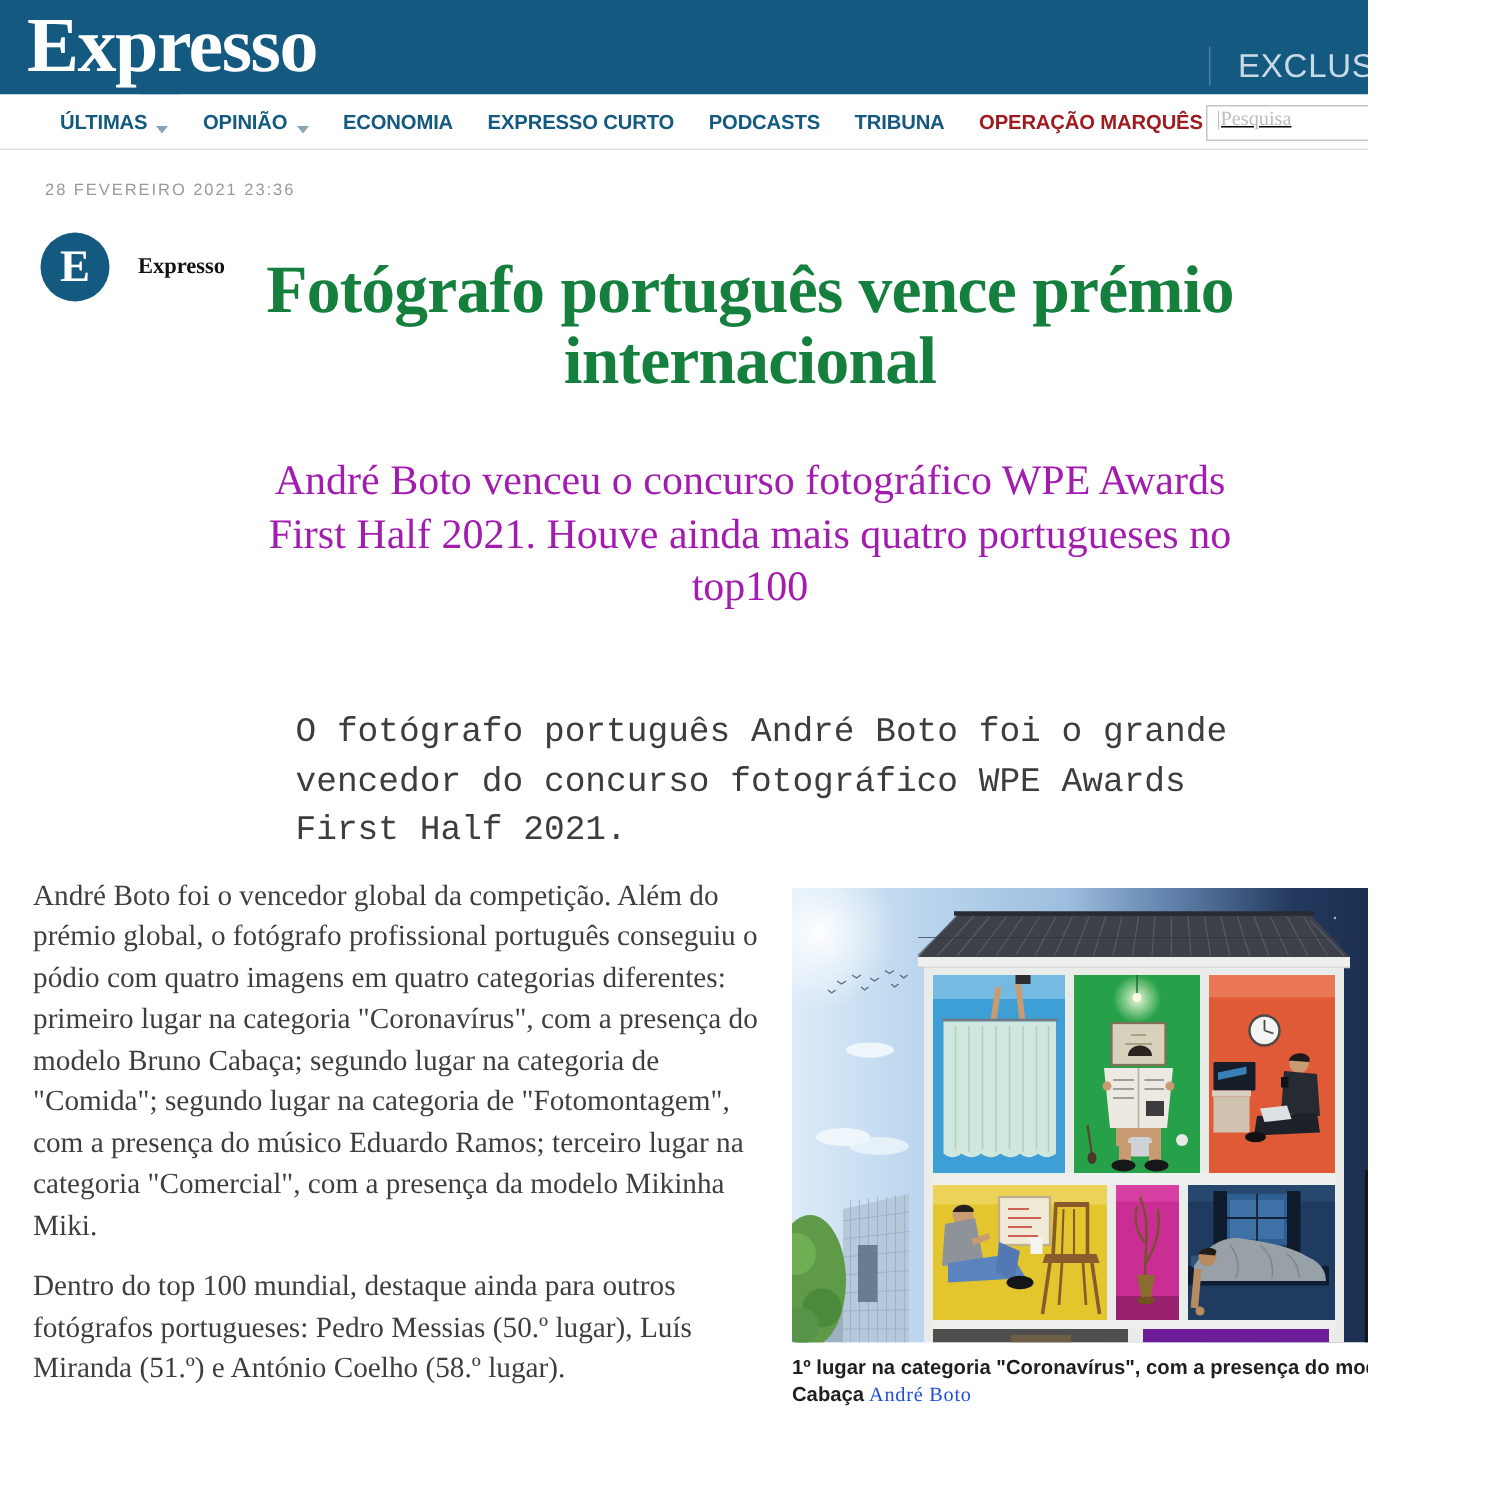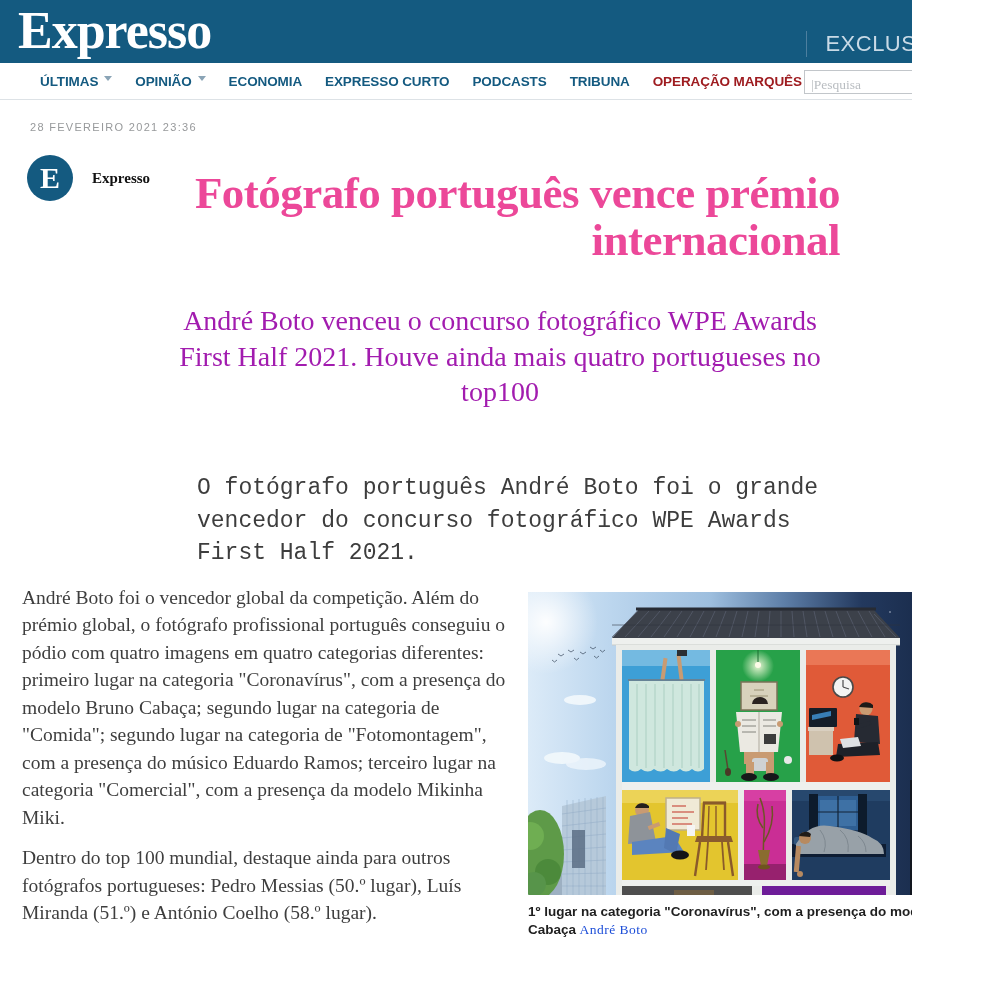--- a/index.html
+++ b/index.html
@@ -17,45 +17,45 @@
   .mast-notch { position:absolute; left:94px; top:63px; width:26px; height:5px; background:#145a80; }
 
   
   .nav { position:absolute; left:0; top:63px; width:1000px; height:37px; background:#fff;
          border-bottom:1px solid #dde2e6; display:flex; align-items:center; padding-left:20px; }
   .burger { width:24px; height:17px; display:flex; flex-direction:column; justify-content:space-between;
             margin-right:20px; cursor:pointer; }
   .burger span { display:block; height:3.5px; background:#145a80; border-radius:1px; }
   .nav-item { font-family:"Liberation Sans",sans-serif; font-weight:700; font-size:13.5px;
               letter-spacing:-.1px; margin-right:23px; white-space:nowrap; cursor:pointer;
-              display:flex; align-items:flex-start; }
+              display:flex; align-items:flex-end; }
   .nav-blue { color:#145a80; }
   .nav-red  { color:#9e1c20; }
   .caret { width:0; height:0; border-left:4.5px solid transparent; border-right:4.5px solid transparent;
            border-top:5px solid #8aa4b6; margin-left:6px; margin-top:2px; }
   .searchbox { position:absolute; right:8px; top:7px; width:188px; height:24px;
-               border:1px solid #c2c6ca; background:#fff; display:flex; align-items:flex-end; }
+               border:1px solid #c2c6ca; background:#fff; display:flex; align-items:flex-start;text-decoration:underline; }
   .searchbox input { flex:1; border:none; outline:none; font-family:"Liberation Serif",serif;
                      font-size:13.5px; color:#555; padding:0 6px; background:transparent; }
   .searchbox input::placeholder { color:#b9bdc1; }
   .search-ic { width:26px; height:22px; display:flex; align-items:center; justify-content:center; cursor:pointer; }
 
   
   .date { position:absolute; left:30px; top:121px; font-family:"Liberation Sans",sans-serif;
           font-size:11px; letter-spacing:1.3px; color:#97999b; }
   .author { position:absolute; left:27px; top:155px; display:flex; align-items:center; cursor:pointer; }
   .avatar { width:46px; height:46px; border-radius:50%; background:#145a80; color:#fff;
             display:flex; align-items:center; justify-content:center;
             font-family:"Liberation Serif",serif; font-size:30px; font-weight:700; }
   .author-name { margin-left:19px; font-family:"Liberation Serif",serif; font-weight:700;
                  font-size:15px; color:#111; }
 
-  .title { position:absolute; left:160px; top:170px; width:680px; text-align:right;
+  .title { position:absolute; left:160px; top:170px; width:680px; text-align:center;
            font-family:"Liberation Serif",serif; font-weight:700; font-size:45px;
-           line-height:1.04; color:#ec4899; letter-spacing:-.5px; }
+           line-height:1.04; color:#15803d; letter-spacing:-.5px; }
   .subtitle { position:absolute; left:170px; top:303px; width:660px; text-align:center;
               font-family:"Liberation Serif",serif; font-weight:400; font-size:28px;
               line-height:1.27; color:#a21caf; }
   .lead { position:absolute; left:197px; top:472px; width:640px; text-align:left;
           font-family:Liberation Mono, monospace; font-size:23px; line-height:1.42; color:#3d3d3d; }
 
   
   .body-col { position:absolute; left:22px; top:584px; width:490px;
               font-family:"Liberation Serif",serif; font-size:19.5px; line-height:1.41; color:#3e3e3e; }
   .body-col p { margin-bottom:13px; }

